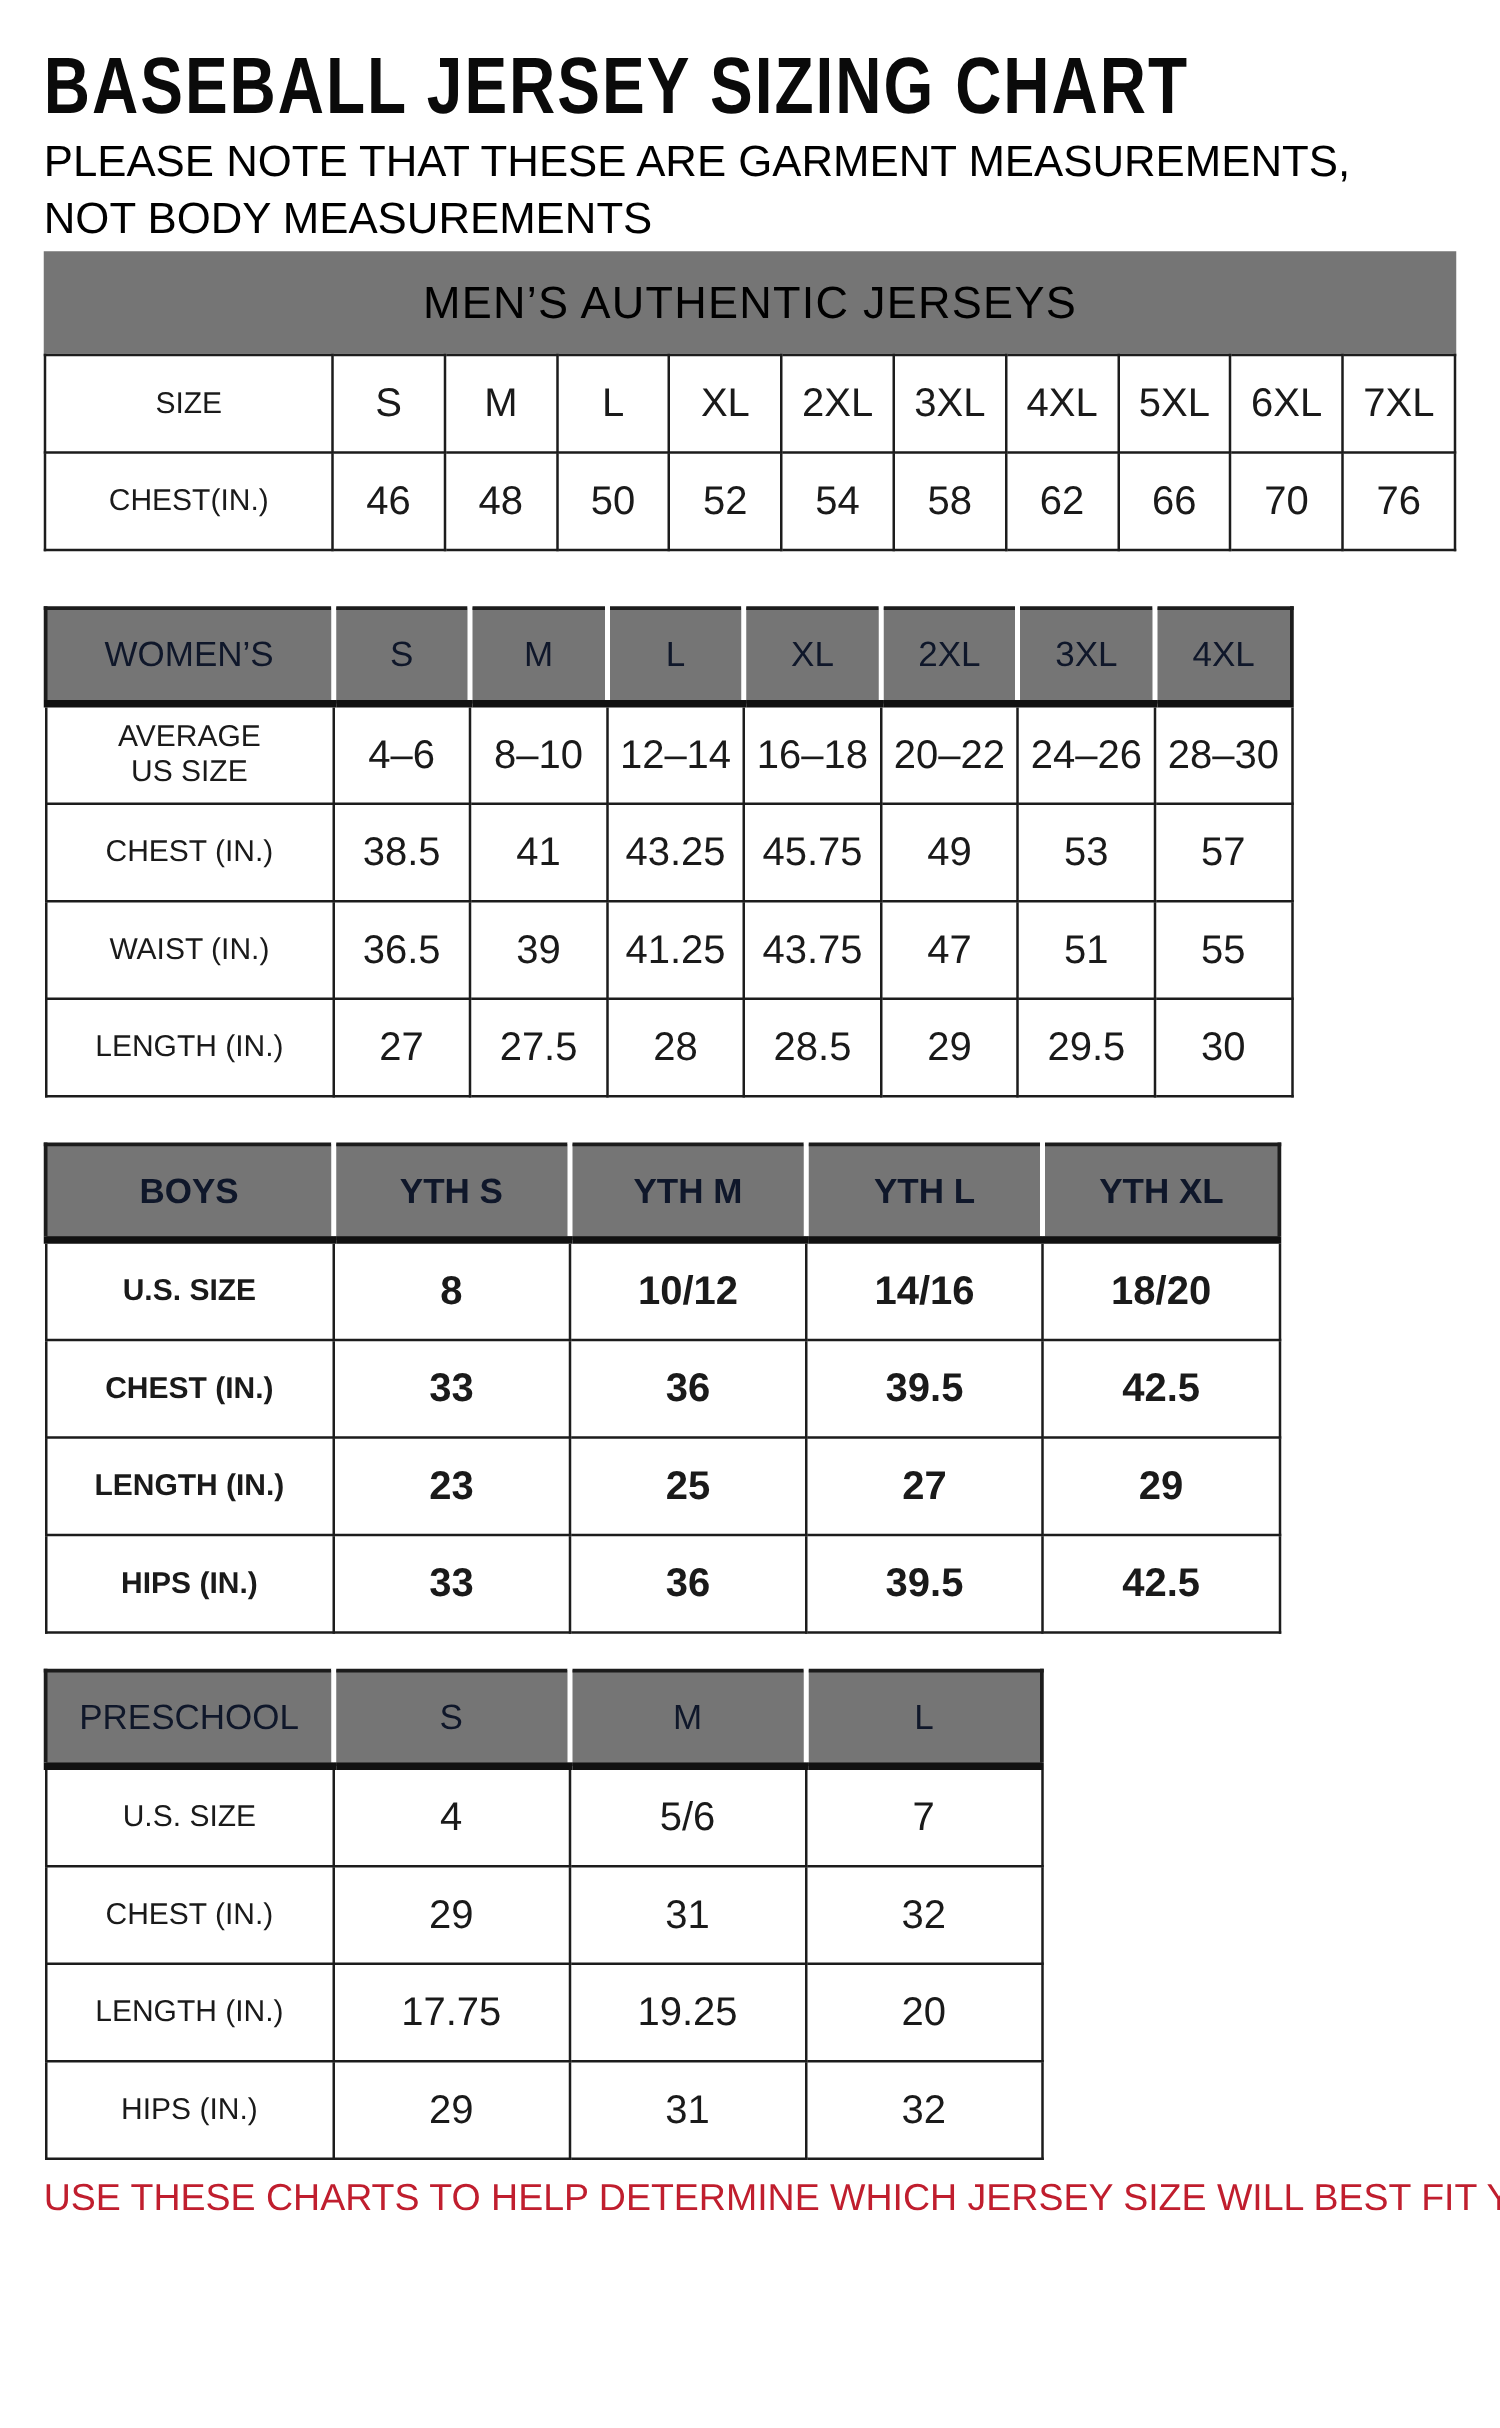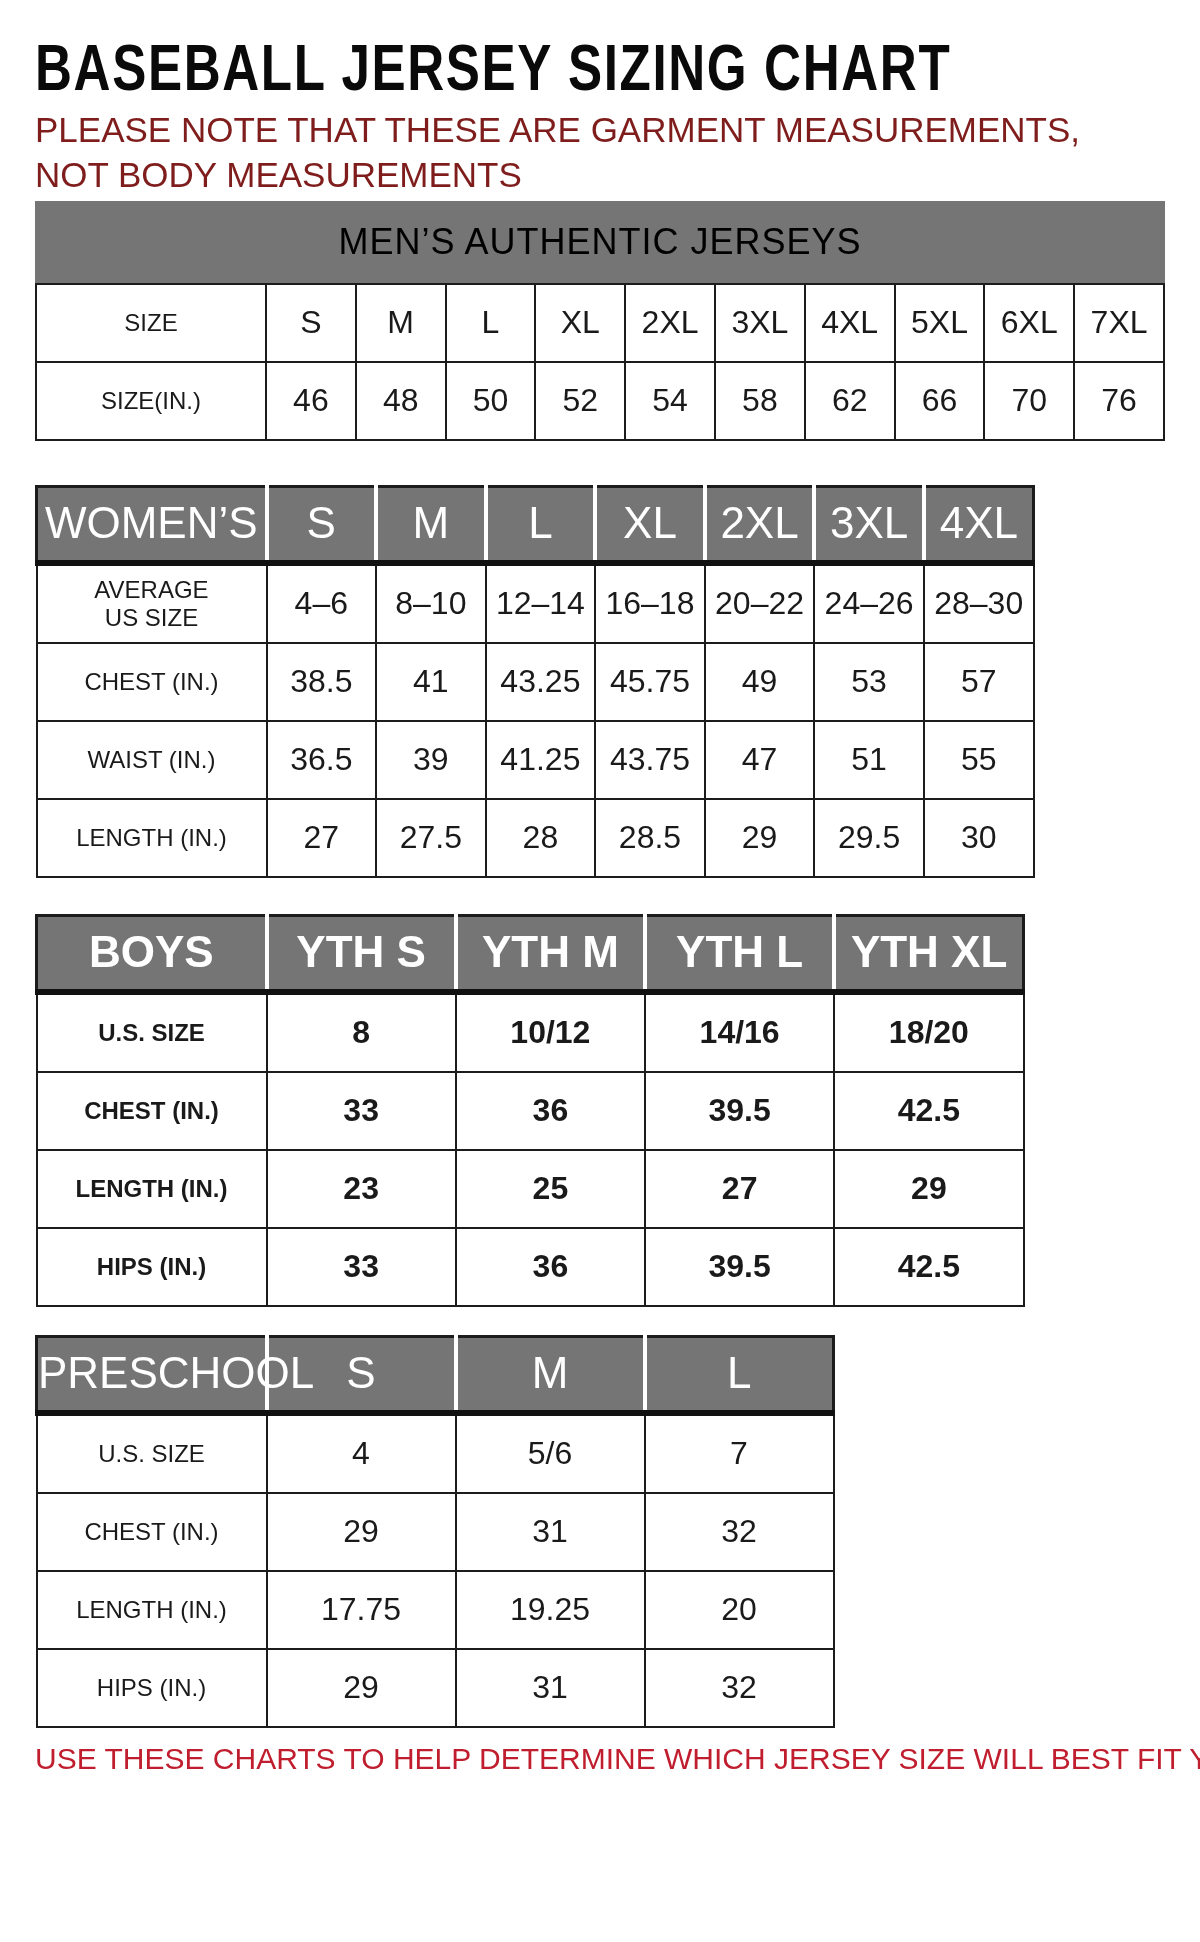--- a/index.html
+++ b/index.html
@@ -10,21 +10,21 @@
   }
   .content{padding:42px 12px 0 35px;}
 
   .title{
     font-size:64px;font-weight:bold;line-height:0.82;
     letter-spacing:2px;color:#0a0a0a;white-space:nowrap;
     transform:scaleX(0.8);transform-origin:left bottom;
   }
   .note{
     margin-top:14px;font-size:35px;line-height:1.26;
-    color:#7f1d1d;max-width:1120px;font-weight:normal;
+    color:#000000;max-width:1120px;font-weight:normal;
   }
 
   .tblwrap{margin-top:44px;}
   .tblwrap.t-mens{width:1130px;margin-top:4px;}
   .tblwrap.t-womens{width:1000px;margin-top:44px;}
   .tblwrap.t-boys{width:990px;margin-top:36px;font-weight:bold;}
   .tblwrap.t-pre{width:800px;margin-top:28px;}
 
   .banner{
     height:82px;background:#757575;color:#000000;
@@ -35,24 +35,24 @@
   table.tbl{border-collapse:collapse;table-layout:fixed;width:100%;}
   table.tbl col.label{width:230px;}
   table.tbl td{
     border:2px solid #1c1c1c;height:76px;padding:0;
     text-align:center;vertical-align:middle;
     font-size:32px;white-space:pre-line;line-height:1.15;
     background:#ffffff;color:#1a1a1a;
   }
   table.tbl td.lab{font-size:24px;}
   table.tbl tr.gray td{
-    background:#757575;color:#ffffff;
+    background:#757575;color:#0f172a;
     border-left:4px solid #ffffff;border-right:4px solid #ffffff;
     border-top:3px solid #1c1c1c;border-bottom:6px solid #111111;
-    height:72px;font-size:44px;
+    height:72px;font-size:28px;
   }
   table.tbl tr.gray td:first-child{border-left:3px solid #1c1c1c;}
   table.tbl tr.gray td:last-child{border-right:3px solid #1c1c1c;}
 
   .footer{
     margin-top:14px;font-size:30px;color:#c01e2e;
     white-space:nowrap;font-weight:normal;
   }
 </style>
 </head>
@@ -86,21 +86,21 @@
             <td>L</td>
             <td>XL</td>
             <td>2XL</td>
             <td>3XL</td>
             <td>4XL</td>
             <td>5XL</td>
             <td>6XL</td>
             <td>7XL</td>
           </tr>
           <tr>
-            <td class="lab">SIZE(IN.)</td>
+            <td class="lab">CHEST(IN.)</td>
             <td>46</td>
             <td>48</td>
             <td>50</td>
             <td>52</td>
             <td>54</td>
             <td>58</td>
             <td>62</td>
             <td>66</td>
             <td>70</td>
             <td>76</td>

